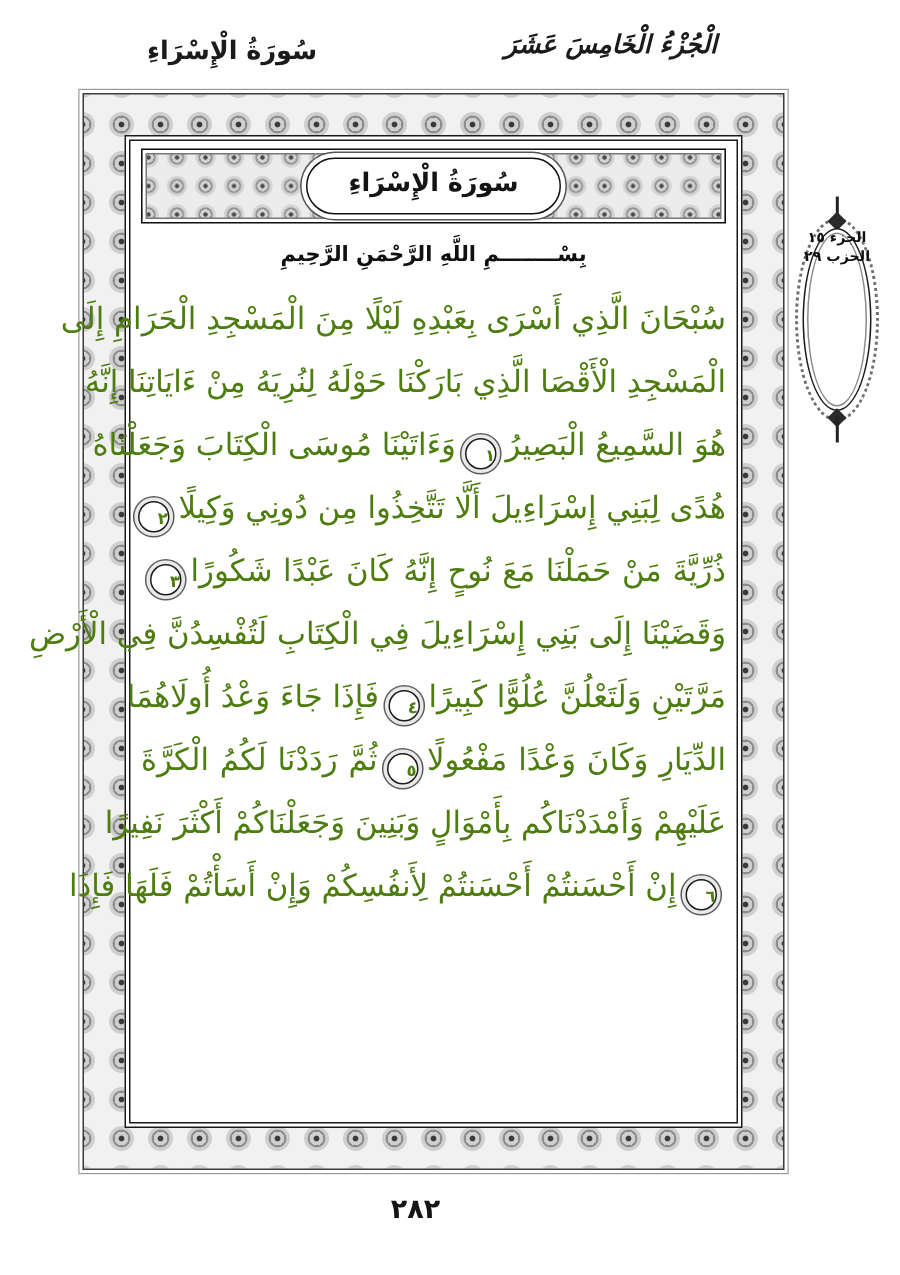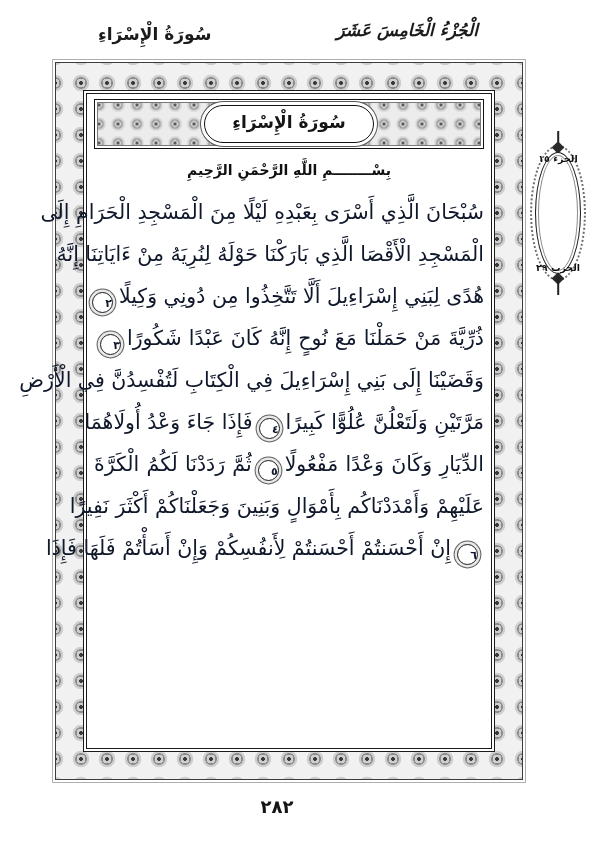--- a/index.html
+++ b/index.html
@@ -82,21 +82,21 @@
   .lines { direction:rtl; }
   .qline {
     direction:rtl;
     text-align:justify;
     text-align-last:justify;
     font-size:20.5px;
     font-weight:500;
     line-height:42px;
     height:42px;
     white-space:nowrap;
-    color:#0f172a;
+    color:#4d7c0f;
   }
   .qtext { display:inline; }
   .ayah {
     display:inline-block;
     width:21px; height:21px; line-height:21px;
     border-radius:50%;
     border:1.3px solid #1c1c1c;
     box-shadow:0 0 0 2.4px #e9e9e9, 0 0 0 3.4px #5d5d5d;
     margin:0 6px;
     font-size:11px; font-weight:700;
@@ -116,21 +116,21 @@
     position:absolute; left:1px; right:1px; top:14px; bottom:14px;
     border:2.6px dotted #6f6f6f;
     border-radius:50%;
   }
   .med-body {
     position:absolute; left:6px; right:6px; top:21px; bottom:21px;
     background:#fff;
     border:1.4px solid #1c1c1c;
     border-radius:50%;
     box-shadow:inset 0 0 0 2px #ffffff, inset 0 0 0 3px #8a8a8a;
-    display:flex; flex-direction:column; align-items:center; justify-content:space-between;
+    display:flex; flex-direction:column; align-items:center; justify-content:flex-start;
     gap:2px;
   }
   .med-finial {
     position:absolute; left:50%; width:9px; height:9px; background:#2a2a2a;
     transform:translateX(-50%) rotate(45deg);
   }
   .fin-top { top:12px; } .fin-bottom { bottom:12px; }
   .med-line { font-size:9.5px; font-weight:700; direction:rtl; white-space:nowrap; color:#111; }
 
   
@@ -155,20 +155,21 @@
         <div class="cartouche">
           <span>سُورَةُ الْإِسْرَاءِ</span>
         </div>
       </div>
 
       <div class="basmala">بِسْــــــــمِ اللَّهِ الرَّحْمَنِ الرَّحِيمِ</div>
 
       <div class="lines">
           <div class="qline"><span class="qtext">سُبْحَانَ الَّذِي أَسْرَى بِعَبْدِهِ لَيْلًا مِنَ الْمَسْجِدِ الْحَرَامِ إِلَى</span></div>
           <div class="qline"><span class="qtext">الْمَسْجِدِ الْأَقْصَا الَّذِي بَارَكْنَا حَوْلَهُ لِنُرِيَهُ مِنْ ءَايَاتِنَا إِنَّهُ</span></div>
+          <div class="qline"><span class="qtext">هُوَ السَّمِيعُ الْبَصِيرُ</span><span class="ayah">١</span><span class="qtext">وَءَاتَيْنَا مُوسَى الْكِتَابَ وَجَعَلْنَاهُ</span></div>
           <div class="qline"><span class="qtext">هُدًى لِبَنِي إِسْرَاءِيلَ أَلَّا تَتَّخِذُوا مِن دُونِي وَكِيلًا</span><span class="ayah">٢</span></div>
           <div class="qline"><span class="qtext">ذُرِّيَّةَ مَنْ حَمَلْنَا مَعَ نُوحٍ إِنَّهُ كَانَ عَبْدًا شَكُورًا</span><span class="ayah">٣</span></div>
           <div class="qline"><span class="qtext">وَقَضَيْنَا إِلَى بَنِي إِسْرَاءِيلَ فِي الْكِتَابِ لَتُفْسِدُنَّ فِي الْأَرْضِ</span></div>
           <div class="qline"><span class="qtext">مَرَّتَيْنِ وَلَتَعْلُنَّ عُلُوًّا كَبِيرًا</span><span class="ayah">٤</span><span class="qtext">فَإِذَا جَاءَ وَعْدُ أُولَاهُمَا</span></div>
           <div class="qline"><span class="qtext">الدِّيَارِ وَكَانَ وَعْدًا مَفْعُولًا</span><span class="ayah">٥</span><span class="qtext">ثُمَّ رَدَدْنَا لَكُمُ الْكَرَّةَ</span></div>
           <div class="qline"><span class="qtext">عَلَيْهِمْ وَأَمْدَدْنَاكُم بِأَمْوَالٍ وَبَنِينَ وَجَعَلْنَاكُمْ أَكْثَرَ نَفِيرًا</span></div>
           <div class="qline"><span class="ayah">٦</span><span class="qtext">إِنْ أَحْسَنتُمْ أَحْسَنتُمْ لِأَنفُسِكُمْ وَإِنْ أَسَأْتُمْ فَلَهَا فَإِذَا</span></div>
         </div>
 
     </div>

